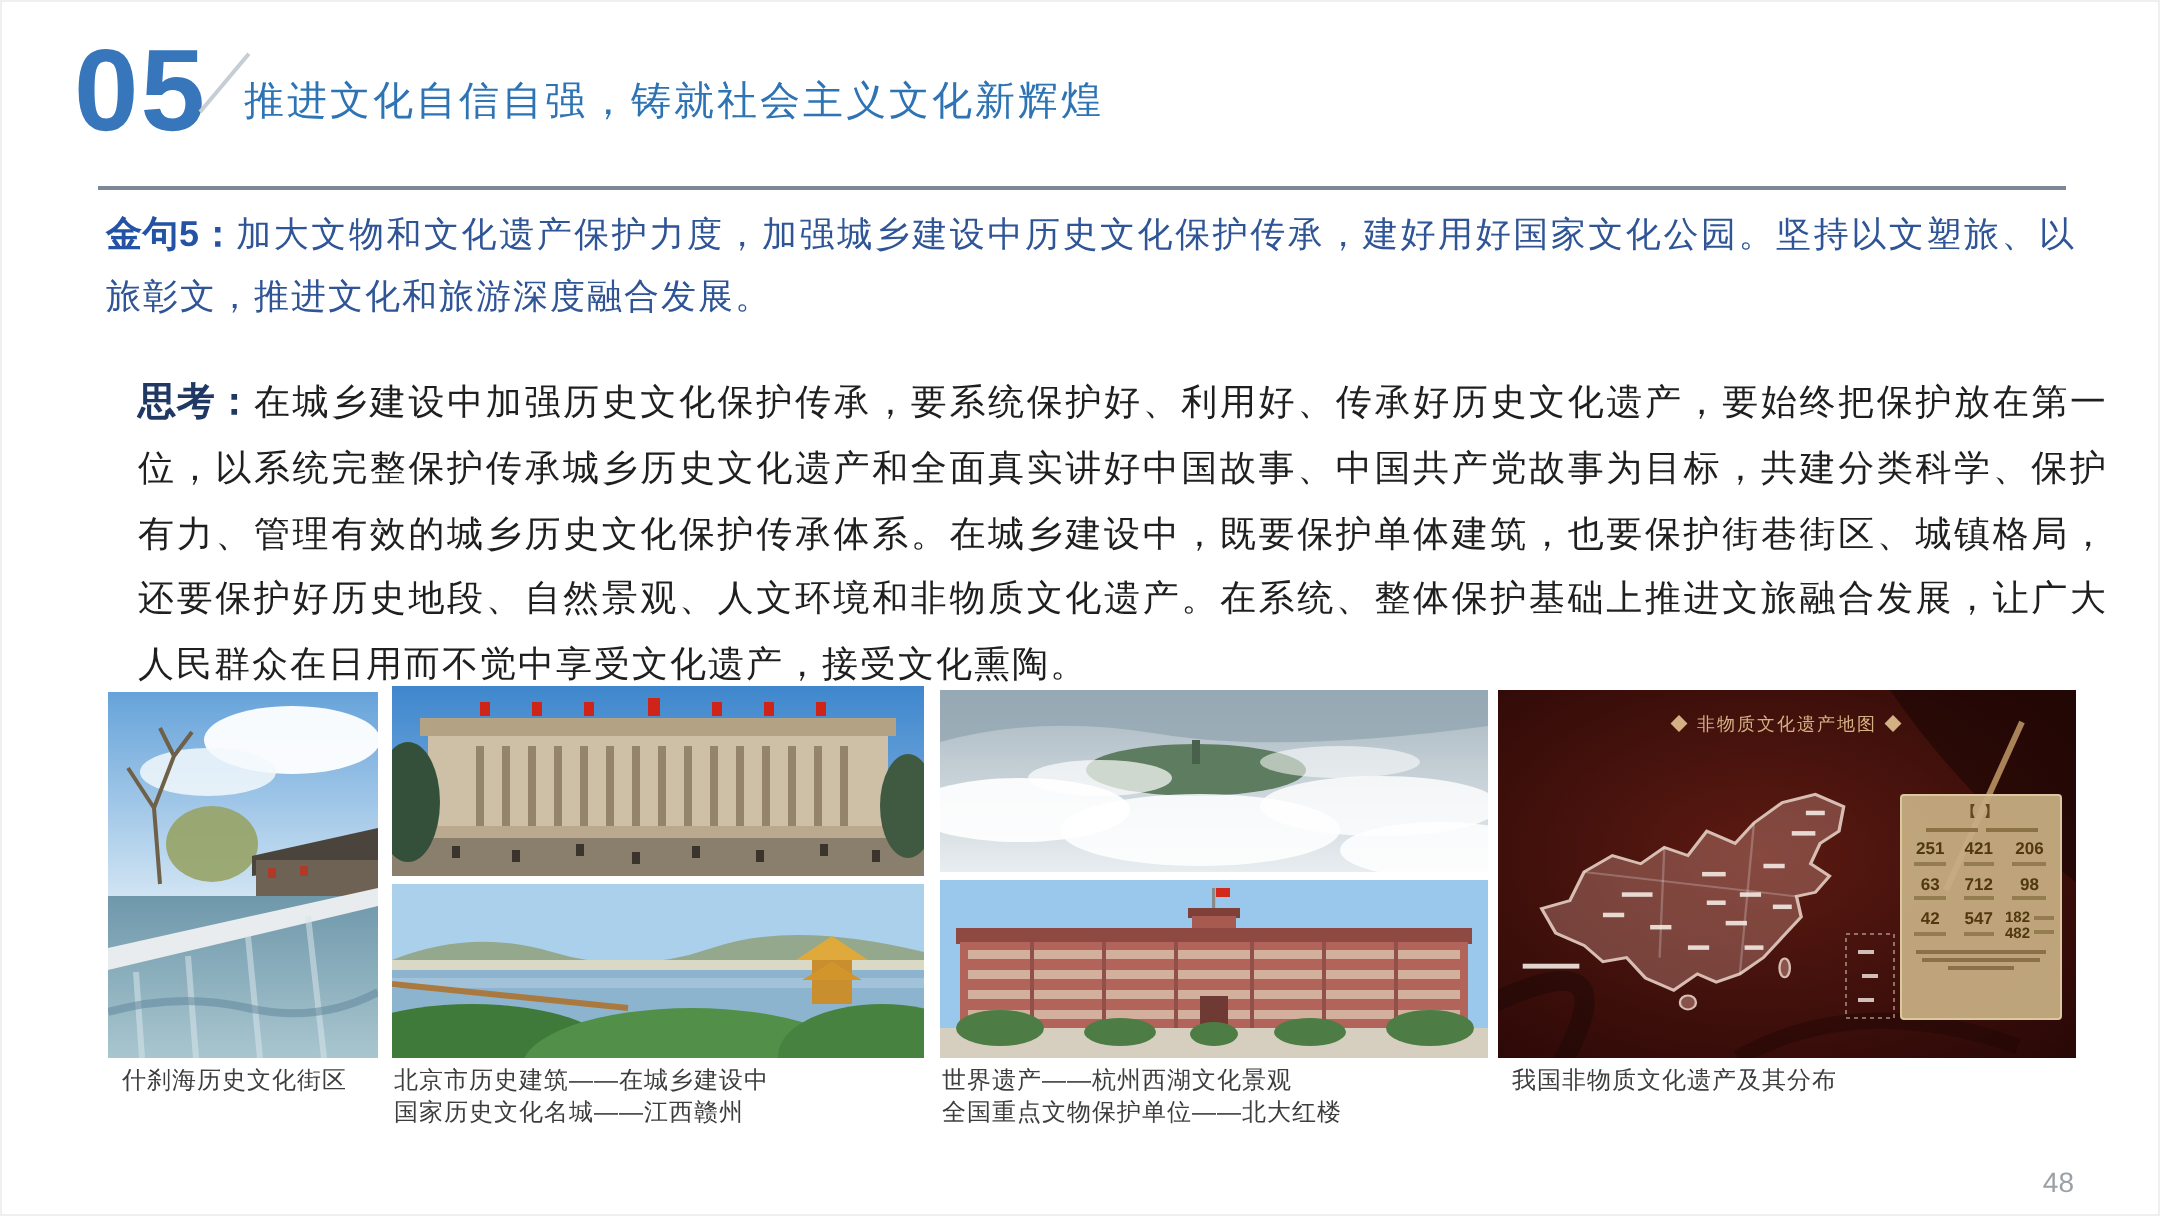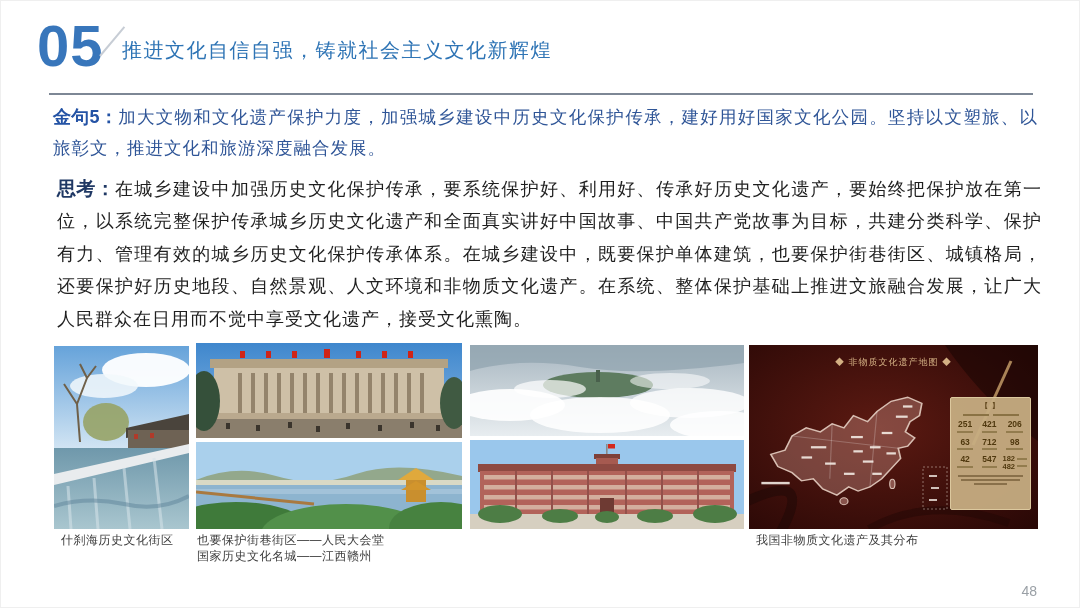--- a/index.html
+++ b/index.html
@@ -14,21 +14,21 @@
   .title{position:absolute;left:121px;top:36px;margin:0;font-size:20px;font-weight:normal;
          color:var(--accent-blue,#2E74B5);letter-spacing:1.5px;}
   .rule{position:absolute;left:48px;right:46px;top:92px;height:2px;background:#7d8795;}
 
   
   .quote{position:absolute;left:52px;top:101px;width:985px;margin:0;
          font-family:"Liberation Serif",serif;font-size:17.5px;line-height:31px;
          color:var(--quote-blue,#2F5597);text-align:justify;letter-spacing:1px;}
   .quote .lab{font-family:"Liberation Sans",sans-serif;font-weight:bold;font-size:18px;
          color:var(--quote-label-blue,#2453A5);letter-spacing:0;margin-top:48px;}
-  .thought{position:absolute;left:52px;top:168px;width:985px;margin:4px;
+  .thought{position:absolute;left:52px;top:168px;width:985px;margin:16px;
          font-family:"Liberation Serif",serif;font-size:18px;line-height:32.4px;
          color:#1f1f1f;text-align:justify;letter-spacing:1px;}
   .thought .lab{font-family:"Liberation Sans",sans-serif;font-weight:bold;font-size:19px;
          color:var(--dark-navy,#1F3864);letter-spacing:0;}
 
   
   .ph{position:absolute;overflow:hidden;background:#dde3e8;}
   .ph svg{display:block;width:100%;height:100%;}
   #ph1{left:53px;top:345px;width:135px;height:183px;}
   #ph2a{left:195px;top:342px;width:266px;height:95px;}
@@ -338,22 +338,26 @@
           <i style="width:46%"></i>
       </div>
     </div>
   </figure>
 
   <div class="cap" id="cap1">
     <div>什刹海历史文化街区</div>
     <div></div>
   </div>
   <div class="cap" id="cap2">
-    <div>也要保护街巷街区——人民大会堂</div>
+    <div>北京市历史建筑——在城乡建设中</div>
     <div>国家历史文化名城——江西赣州</div>
+  </div>
+  <div class="cap" id="cap3">
+    <div>世界遗产——杭州西湖文化景观</div>
+    <div>全国重点文物保护单位——北大红楼</div>
   </div>
   <div class="cap" id="cap4">
     <div>我国非物质文化遗产及其分布</div>
     <div></div>
   </div>
 
   <div class="pagenum">48</div>
 </div>
 
 </body></html>

